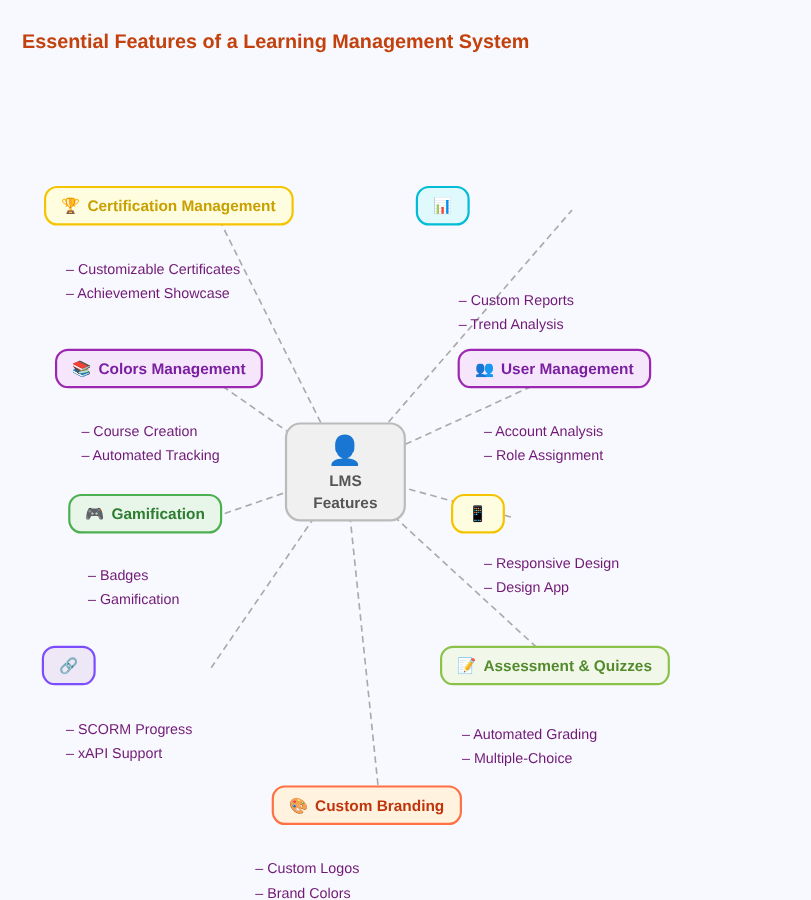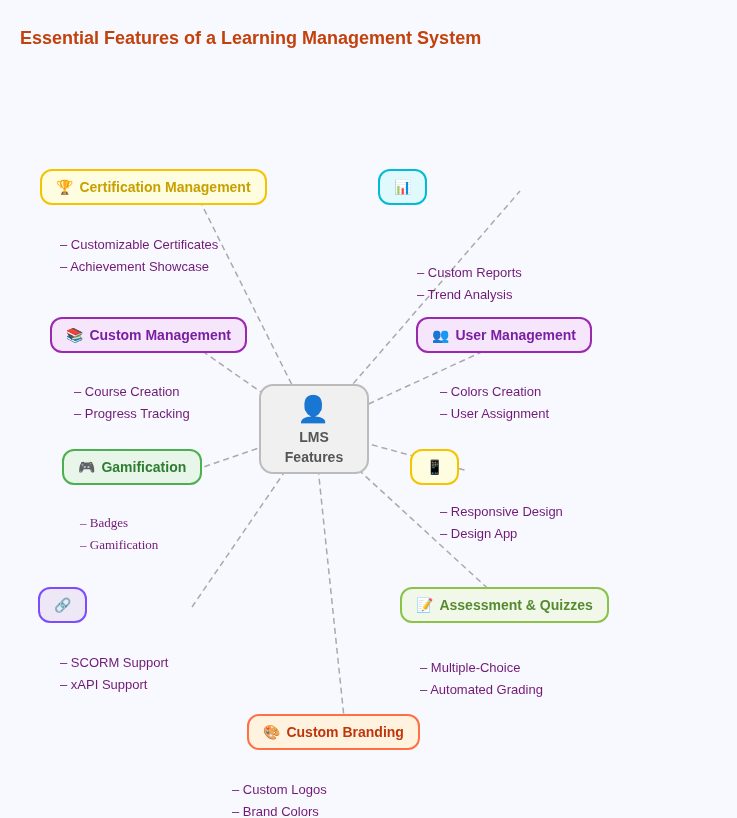--- a/index.html
+++ b/index.html
@@ -131,68 +131,68 @@
   <div class="node cyan cyan-bg" style="left:378px; top:110px;">
     <span>📊</span>
   </div>
   <div class="bullet-group" style="left:417px; top:175px;margin-top:28px;">
     <div class="item">Custom Reports</div>
     <div class="item">Trend Analysis</div>
   </div>
 
   <div class="node purple purple-bg" style="left:50px; top:258px;">
     <span>📚</span>
-    <span>Custom Management</span>
+    <span>Colors Management</span>
   </div>
   <div class="bullet-group" style="left:74px; top:322px;">
     <div class="item">Course Creation</div>
-    <div class="item">Progress Tracking</div>
+    <div class="item">Automated Tracking</div>
   </div>
 
   <div class="node purple2 purple-bg" style="left:416px; top:258px;">
     <span>👥</span>
     <span>User Management</span>
   </div>
   <div class="bullet-group" style="left:440px; top:322px;">
-    <div class="item">Colors Creation</div>
-    <div class="item">User Assignment</div>
+    <div class="item">Account Analysis</div>
+    <div class="item">Role Assignment</div>
   </div>
 
   <div class="node green green-bg" style="left:62px; top:390px;">
     <span>🎮</span>
     <span>Gamification</span>
   </div>
-  <div class="bullet-group" style="left:80px; top:453px;font-family:Liberation Serif, serif;">
+  <div class="bullet-group" style="left:80px; top:453px;">
     <div class="item">Badges</div>
     <div class="item">Gamification</div>
   </div>
 
   <div class="node yellow2 yellow2-bg" style="left:410px; top:390px;">
     <span>📱</span>
   </div>
   <div class="bullet-group" style="left:440px; top:442px;">
     <div class="item">Responsive Design</div>
     <div class="item">Design App</div>
   </div>
 
   <div class="node violet violet-bg" style="left:38px; top:528px;">
     <span>🔗</span>
   </div>
   <div class="bullet-group" style="left:60px; top:593px;">
-    <div class="item">SCORM Support</div>
+    <div class="item">SCORM Progress</div>
     <div class="item">xAPI Support</div>
   </div>
 
   <div class="node lime lime-bg" style="left:400px; top:528px;">
     <span>📝</span>
     <span>Assessment &amp; Quizzes</span>
   </div>
   <div class="bullet-group" style="left:420px; top:598px;">
+    <div class="item">Automated Grading</div>
     <div class="item">Multiple-Choice</div>
-    <div class="item">Automated Grading</div>
   </div>
 
   <div class="node orange orange-bg" style="left:247px; top:655px;">
     <span>🎨</span>
     <span>Custom Branding</span>
   </div>
   <div class="bullet-group" style="left:232px; top:720px;">
     <div class="item">Custom Logos</div>
     <div class="item">Brand Colors</div>
   </div>

